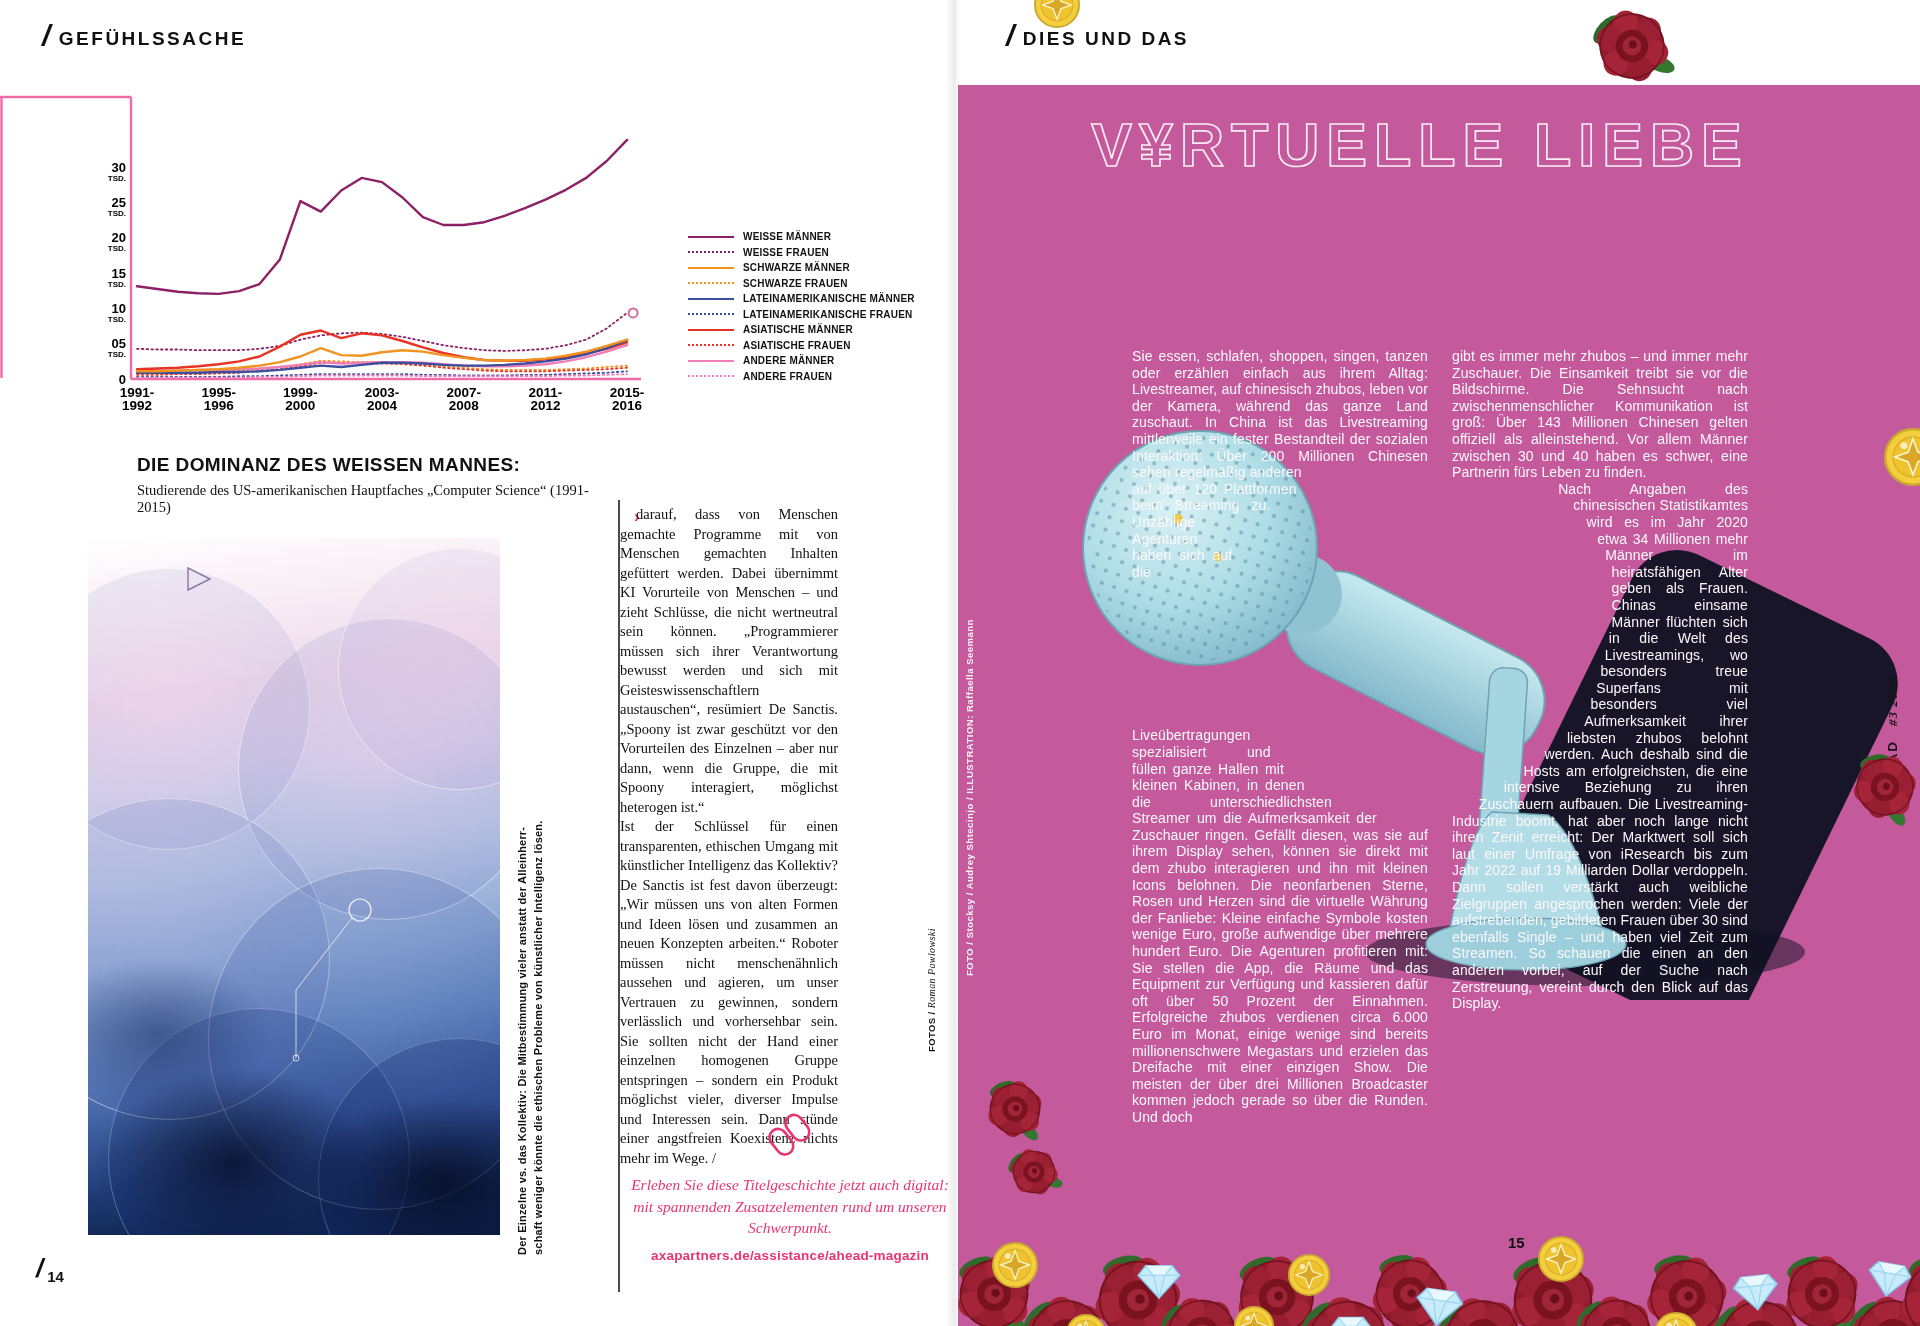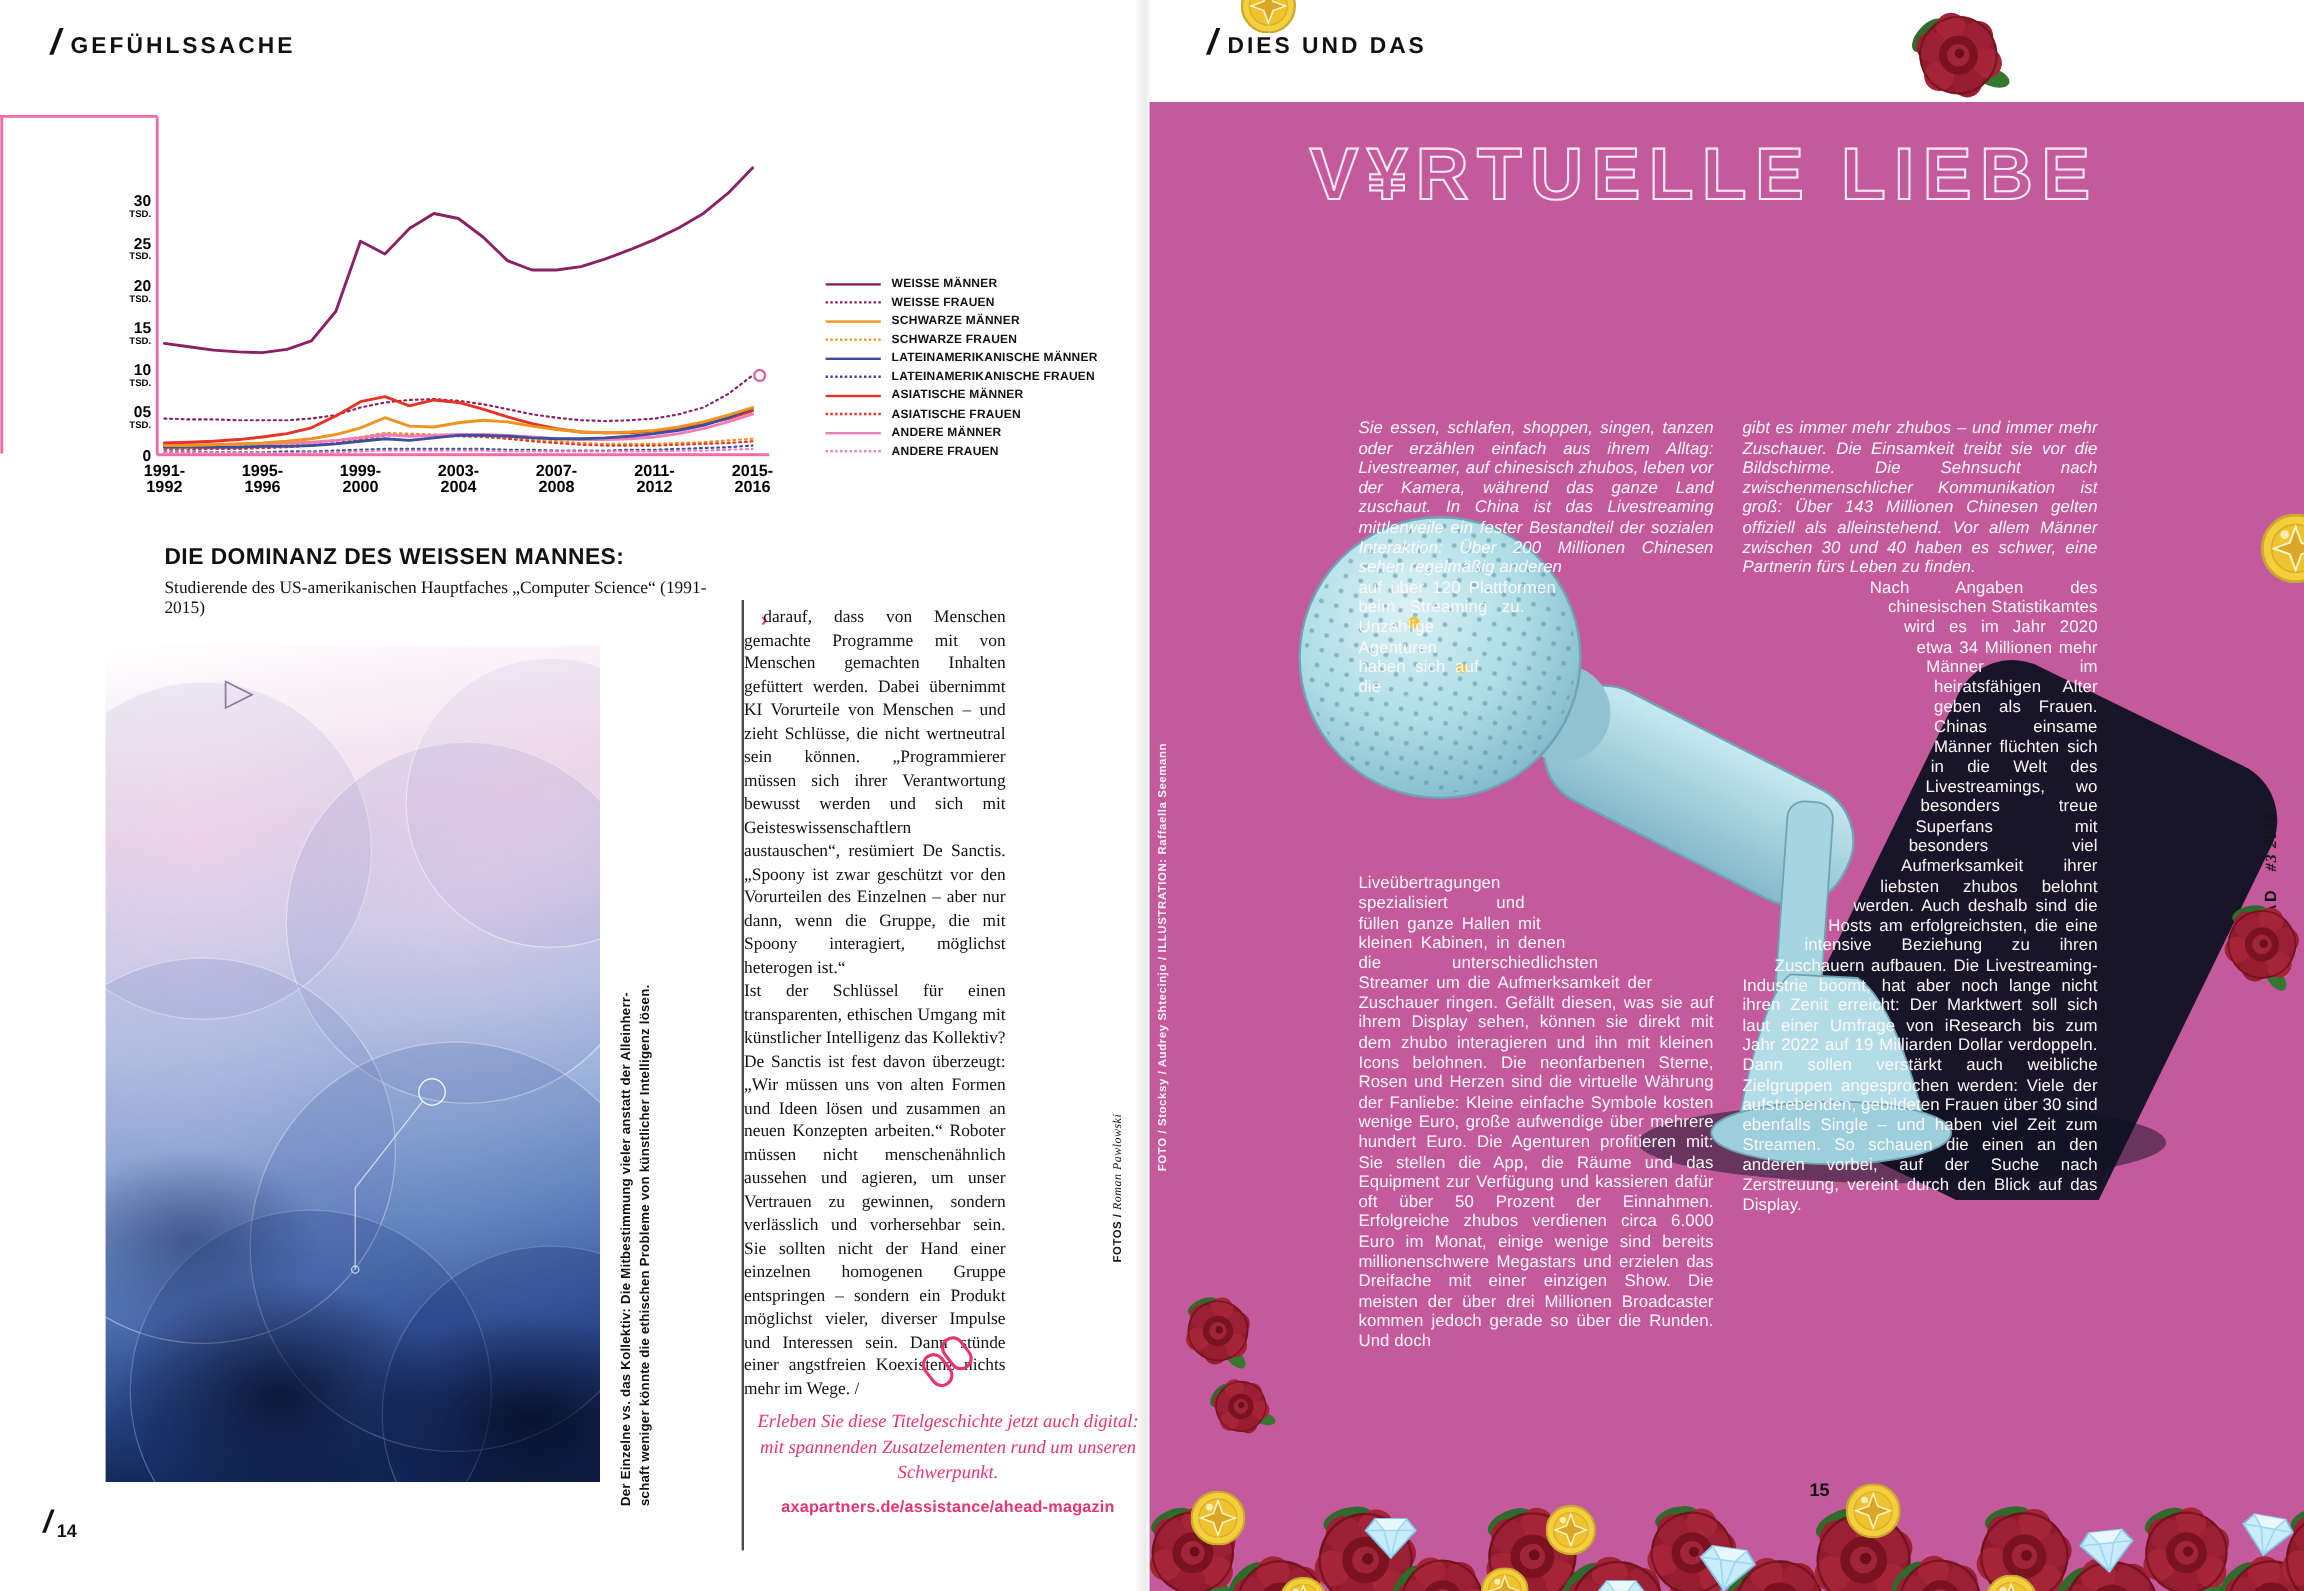--- a/index.html
+++ b/index.html
@@ -52,21 +52,21 @@
   
   #pink-bg{left:958px;top:85px;width:962px;height:1241px;background:#c45a9c;}
   #fold-shade{left:946px;top:0;width:14px;height:1326px;background:linear-gradient(90deg,rgba(0,0,0,0) 0%,rgba(0,0,0,.08) 60%,rgba(0,0,0,0) 100%);}
   #headline{left:1080px;top:110px;width:680px;text-align:center;font-size:61px;font-weight:bold;letter-spacing:7px;
     color:rgba(196,90,156,0);-webkit-text-stroke:1.7px #f8ecf4;white-space:nowrap;}
   #intro{left:1098px;top:205px;width:612px;text-align:center;font-family:"Liberation Serif",serif;
     font-size:23px;line-height:31.5px;color:#fbf3f8;}
   .bodycol{position:absolute;top:348px;width:296px;font-size:14px;line-height:16.6px;text-align:justify;
     color:#fdf7fb;letter-spacing:.1px;}
   #col1{left:1132px;} #col2{left:1452px;}
-  .bodycol p{margin:0 0 0 0;font-style:italic;}
+  .bodycol p{margin:0 0 0 0;}
   .float-mic-r{float:right;width:205px;height:348px;
     shape-outside:polygon(100% 0,54% 0,38% 4%,27% 8%,12% 14%,5% 22%,3% 30%,3% 55%,5% 62%,12% 70%,24% 76%,29% 80%,37% 84%,49% 89%,71% 94%,100% 99%);}
   .float-mic-l{float:left;width:210px;height:330px;
     shape-outside:polygon(0 0,43% 0,55% 8%,63% 14%,71% 22%,76% 30%,76% 42%,72% 52%,68% 62%,62% 72%,45% 80%,33% 86%,20% 93%,0 100%);}
   #mic-illustration{position:absolute;left:1020px;top:420px;width:900px;height:580px;}
   #photo-credit-right{left:964px;top:642px;height:334px;writing-mode:vertical-rl;transform:rotate(180deg);
     font-size:9.5px;font-weight:bold;letter-spacing:.5px;color:#fdf2f8;white-space:nowrap;}
   #mag-credit{left:1884px;top:588px;height:210px;writing-mode:vertical-rl;transform:rotate(180deg);white-space:nowrap;color:#141414;}
   #mag-credit .nm{font-weight:bold;font-size:13.5px;letter-spacing:2px;}
   #mag-credit .iss{font-family:"Liberation Serif",serif;font-style:italic;font-weight:bold;font-size:13px;margin-top:10px;letter-spacing:1px;}

